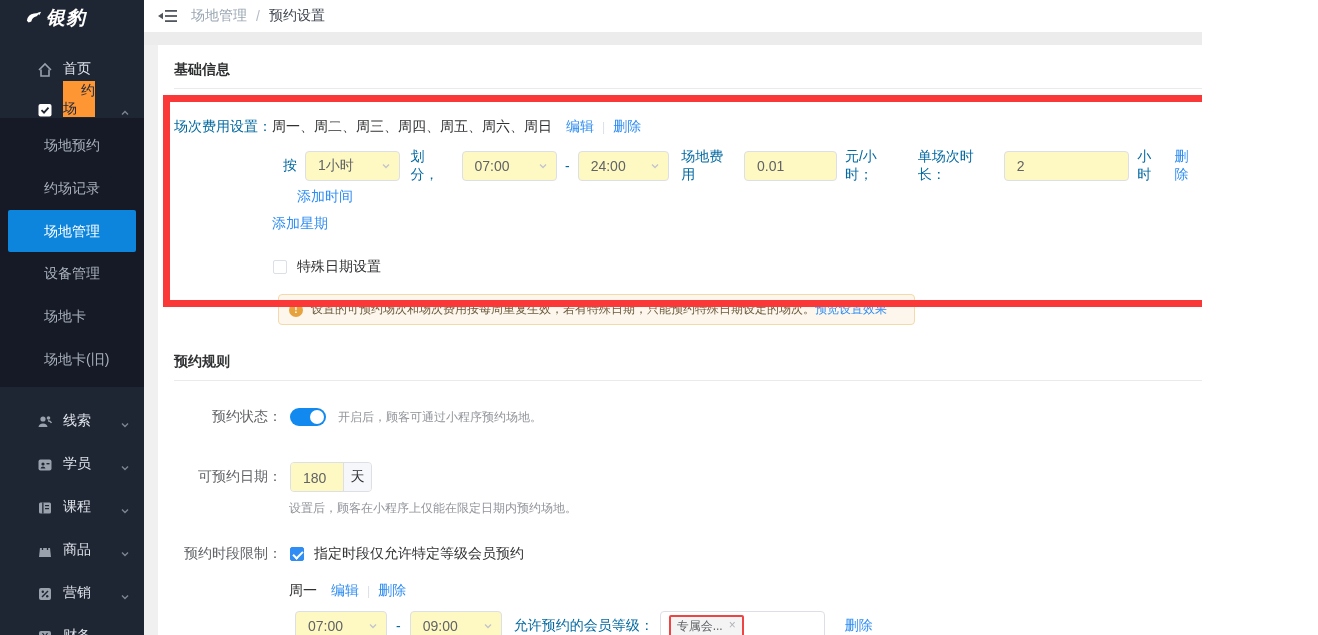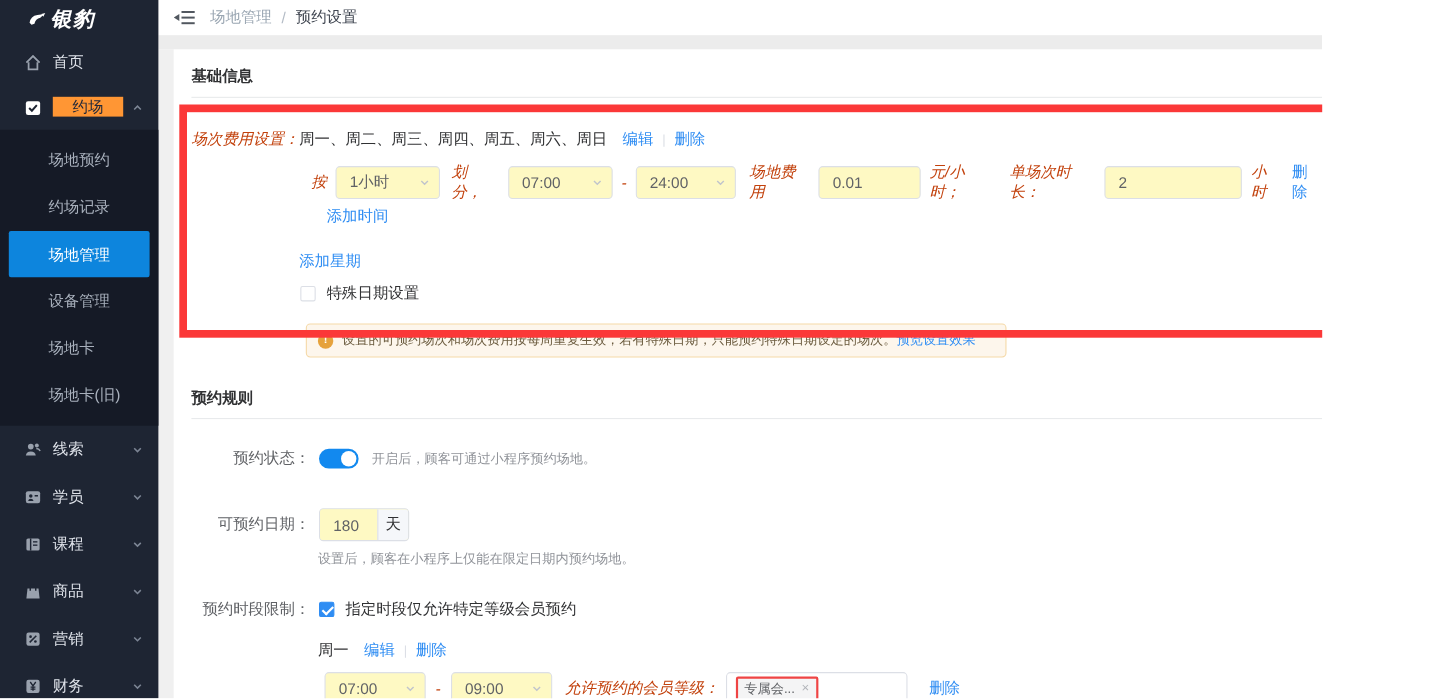--- a/index.html
+++ b/index.html
@@ -4,21 +4,21 @@
 <style>
   * { margin:0; padding:0; box-sizing:border-box; }
   html,body { width:1318px; height:635px; }
   body { font-family:"Liberation Sans","DejaVu Sans",sans-serif; font-size:14px; color:#303133; }
   .app { position:relative; width:1202px; height:635px; overflow:hidden; background:#fff; }
 
   
   .sidebar { position:absolute; left:0; top:0; width:144px; height:635px; background:#1e2533; z-index:10; }
   .logo { height:36px; display:flex; align-items:center; padding-left:26px; color:#fff; }
   .logo-text { font-size:19px; font-weight:bold; font-style:italic; letter-spacing:1px; margin-left:4px; }
-  .nav-item { display:flex; align-items:center; padding:0 14px 0 22px; color:#dfe3ea; cursor:pointer; }
+  .nav-item { display:flex; align-items:flex-end; padding:0 14px 0 22px; color:#dfe3ea; cursor:pointer;margin-left:15px; }
   .nav-item .nv-label { margin-left:10px; flex:1; }
   .nav-home { height:42px; }
   .nav-booking { height:40px; }
   .hl { background:#ff9634; color:#23293a; padding:1px 18px; }
   .chev { width:10px; height:10px; flex:none; }
   .submenu { background:#151a26; padding:6px 0; }
   .sub-item { height:43px; line-height:43px; padding-left:44px; color:#a8b0bc; cursor:pointer; }
   .sub-item.sel { background:#0d85dd; color:#fff; margin:0 8px; padding-left:36px; border-radius:2px; height:42px; line-height:42px; }
   .nav-sec { height:43px; }
   .icon16 { width:16px; height:16px; flex:none; }
@@ -32,21 +32,21 @@
   .graystrip { position:absolute; left:144px; top:32px; right:0; height:13px; background:#ececec; }
   .gutter { position:absolute; left:144px; top:45px; width:14px; bottom:0; background:#f0f0f0; }
 
   
   .card { position:absolute; left:158px; top:45px; right:0; bottom:0; background:#fff; }
   .sec-title { position:absolute; left:16px; font-weight:bold; color:#303133; }
   .divider { position:absolute; left:16px; right:0; height:1px; background:#e8eaec; }
   .red-rect { position:absolute; left:5px; top:50px; width:1087px; height:212px; border:7px solid #fb3838; z-index:5; pointer-events:none; }
 
   .row { position:absolute; display:flex; align-items:center; }
-  .lbl { color:#c2410c;font-style:italic; }
+  .lbl { color:#0369a1; }
   .val { color:#303133; }
   .link { color:#2f8df3; cursor:pointer; }
   .pipe { color:#dcdfe6; margin:0 8px; font-size:12px; }
 
   .select, .inp, .inp-group { height:30px; border:1px solid #dcdfe6; border-radius:4px; background:#fef9c3; }
   .select { display:flex; align-items:center; justify-content:space-between; padding:0 8px 0 12px; color:#606266; cursor:pointer; }
   .sel-arrow { width:10px; height:10px; }
   .inp { padding:0 12px; color:#606266; font-size:14px; font-family:inherit; outline:none; width:100%; }
   .inp-wrap { height:30px; }
   .inp-group { display:flex; overflow:hidden; }
@@ -243,21 +243,21 @@
       <span class="lbl" style="margin-left:14px;">单场次时长：</span>
       <span class="inp-wrap" style="width:128px; margin-left:4px;"><input class="inp" style="border: 1px solid rgb(220, 223, 230); border-radius: 4px; height: 30px;" value="2"></span>
       <span class="lbl" style="margin-left:8px;">小时</span>
       <span class="link" style="margin-left:10px;">删除</span>
     </div>
 
     <div class="row" style="left:139px; top:143px;">
       <span class="link">添加时间</span>
     </div>
 
-    <div class="row" style="left:114px; top:184px;">
+    <div class="row" style="left:114px; top:170px;">
       <span class="link">添加星期</span>
     </div>
 
     <div class="row" style="left:115px; top:213px;">
       <span class="checkbox"></span>
       <span class="val" style="margin-left:10px;">特殊日期设置</span>
     </div>
 
     <div class="notice">
       <span class="warn-ic">!</span>

